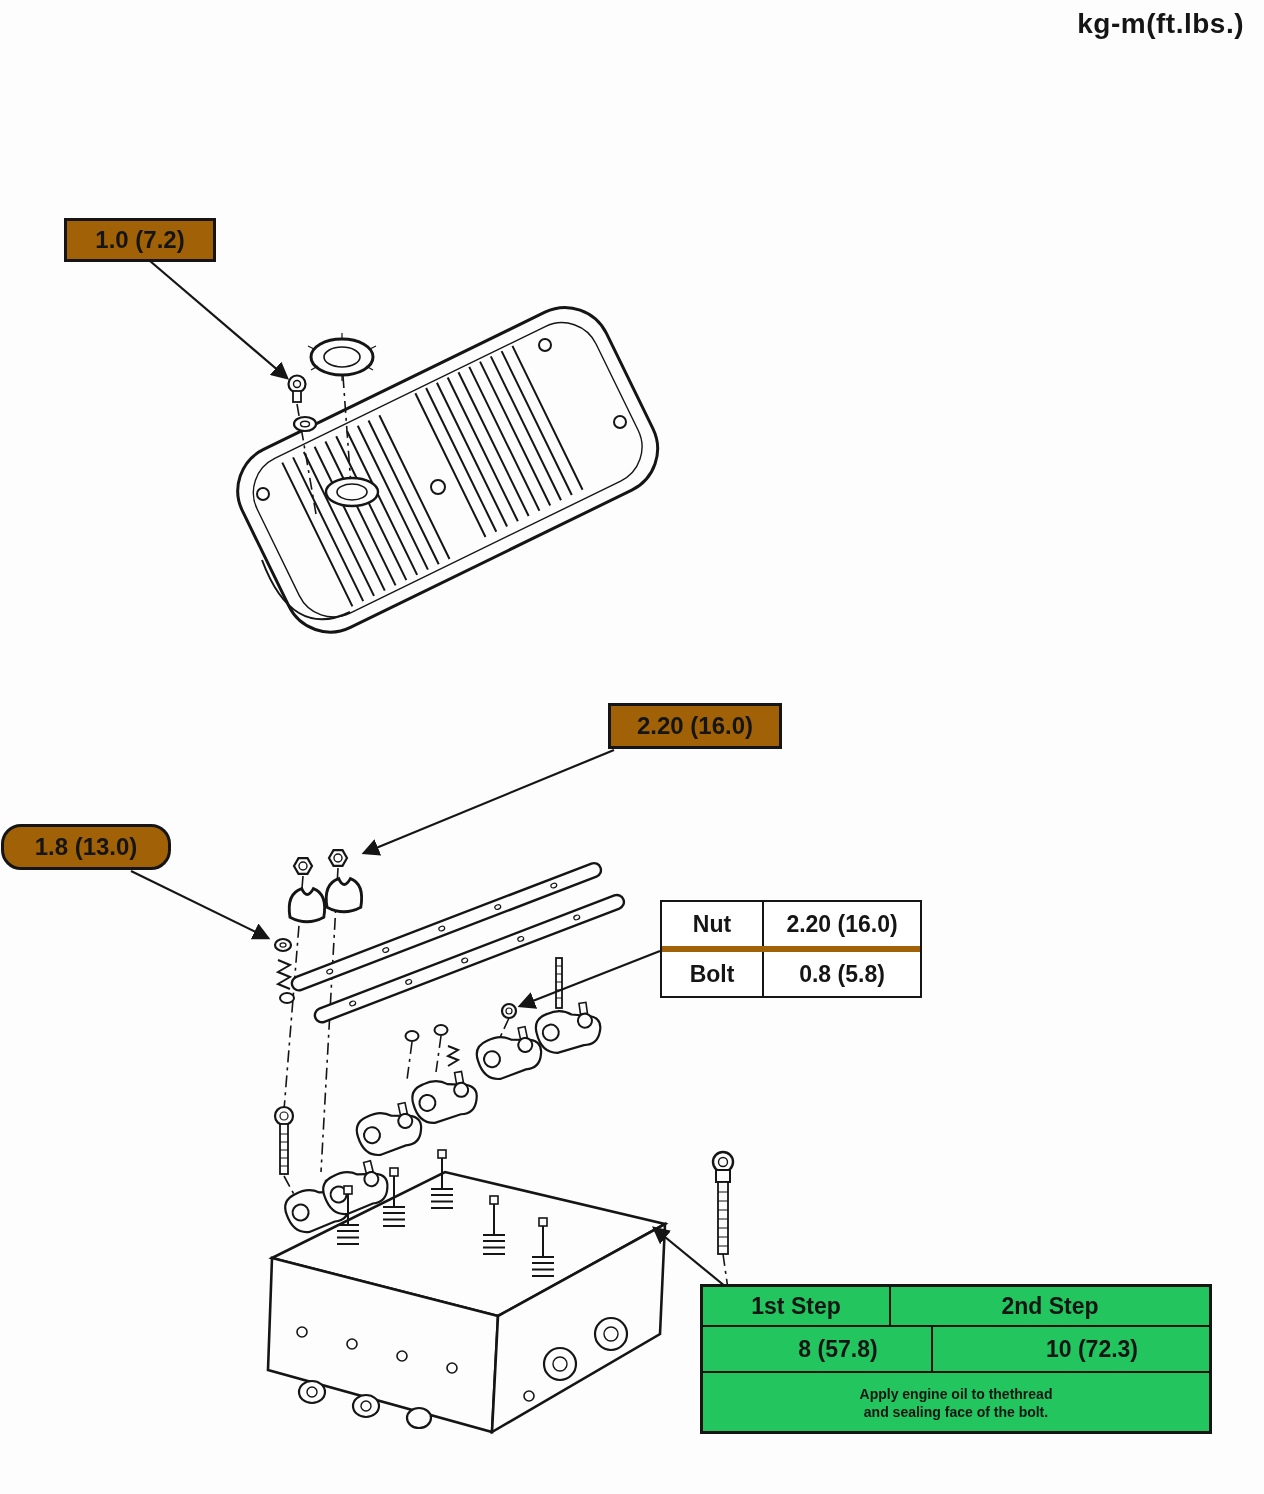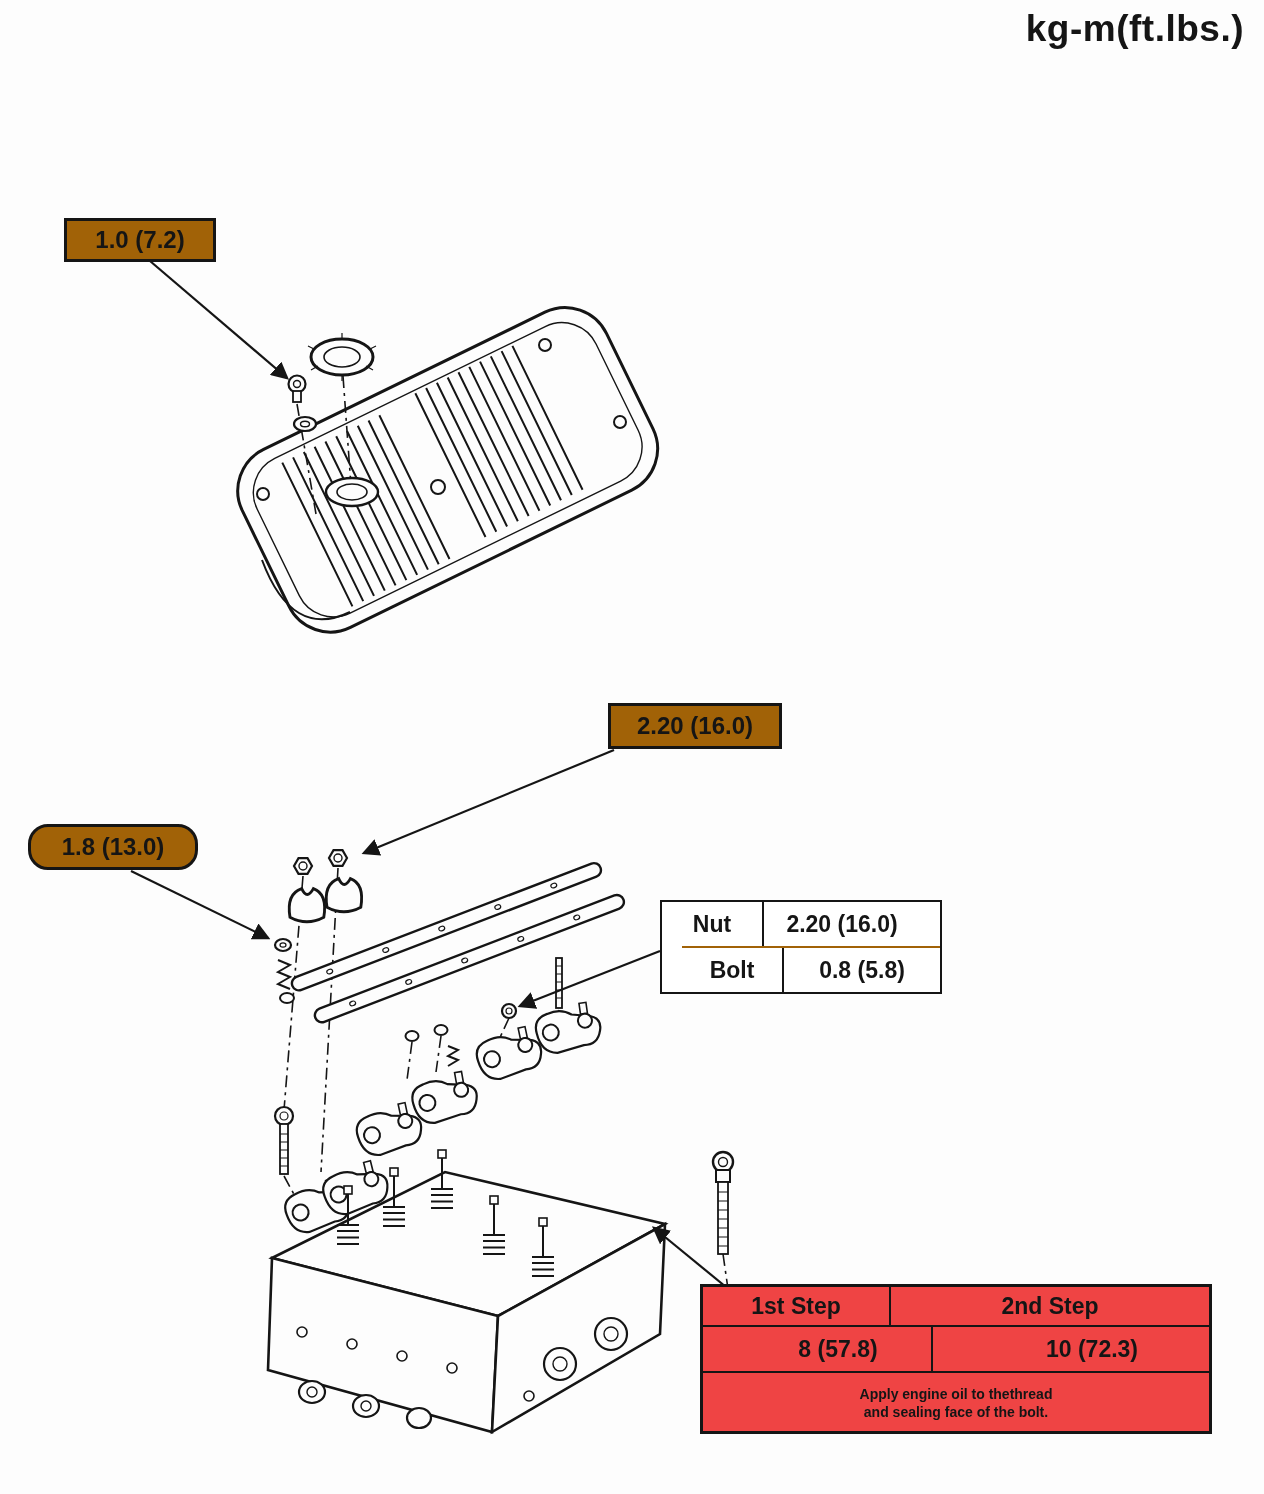--- a/index.html
+++ b/index.html
@@ -1,26 +1,26 @@
 <!DOCTYPE html>
 <html><head>
 <meta charset="utf-8">
 <style>
   html,body{margin:0;padding:0;background:#ffffff;}
   .page{position:relative;width:1264px;height:1494px;background:#fdfdfd;font-family:"Liberation Sans",sans-serif;color:#151515;overflow:hidden;}
   .art{position:absolute;left:0;top:0;width:1264px;height:1494px;}
-  .units{position:absolute;top:8px;right:20px;font-size:37px;font-weight:bold;letter-spacing:.5px;margin-left:28px;}
+  .units{position:absolute;top:8px;right:20px;font-size:28px;font-weight:bold;letter-spacing:.5px;margin-left:28px;}
   .callout{position:absolute;background:#a16207;border:3px solid #151515;display:flex;align-items:center;justify-content:center;font-weight:bold;font-size:24px;white-space:nowrap;}
   .ft{position:absolute;left:660px;top:900px;border:2px solid #151515;background:#fff;}
   .ft-row{display:flex;text-align:right;}
-  .ft-row.second{border-top:2px solid #a16207;margin-left:20px;}
+  .ft-row.second{border-top:6px solid #a16207;}
   .ft-cell{display:flex;align-items:center;justify-content:center;font-weight:bold;font-size:23px;height:44px;}
   .ft-name{width:100px;border-right:2px solid #151515;}
   .ft-val{width:156px;}
-  .tt{position:absolute;left:700px;top:1284px;width:506px;border:3px solid #151515;background:#ef4444;}
+  .tt{position:absolute;left:700px;top:1284px;width:506px;border:3px solid #151515;background:#22c55e;}
   .tt-row{display:flex;border-bottom:2px solid #151515;}
   .tt-c1{width:186px;border-right:2px solid #151515;}
   .tt-c2{flex:1;}
   .tt-cell{display:flex;align-items:center;justify-content:center;font-weight:bold;}
   .tt-head .tt-cell{height:38px;font-size:23px;}
   .tt-vals .tt-cell{height:44px;font-size:23px;padding-left:42px;}
   .tt-note{padding:12px 6px 10px;text-align:center;font-weight:bold;font-size:14px;line-height:1.3;}
 </style>
 </head>
 <body>
@@ -198,21 +198,21 @@
       <path d="M131 871 L268 938" marker-end="url(#ah)"></path>
       <path d="M660 951 L520 1006" marker-end="url(#ah)"></path>
       <path d="M737 1296 L654 1228" marker-end="url(#ah)"></path>
     </g>
   </svg>
 
   <div class="units">kg-m(ft.lbs.)</div>
 
   <div class="callout" style="left:64px;top:218px;width:146px;height:38px;">1.0 (7.2)</div>
   <div class="callout" style="left:608px;top:703px;width:168px;height:40px;">2.20 (16.0)</div>
-  <div class="callout" style="left:28px;top:824px;width:164px;height:40px;border-radius:20px;">1.8 (13.0)</div>
+  <div class="callout" style="left:1px;top:824px;width:164px;height:40px;border-radius:20px;">1.8 (13.0)</div>
 
   <div class="ft">
     <div class="ft-row">
       <div class="ft-cell ft-name">Nut</div>
       <div class="ft-cell ft-val">2.20 (16.0)</div>
     </div>
     <div class="ft-row second">
       <div class="ft-cell ft-name">Bolt</div>
       <div class="ft-cell ft-val">0.8 (5.8)</div>
     </div>

